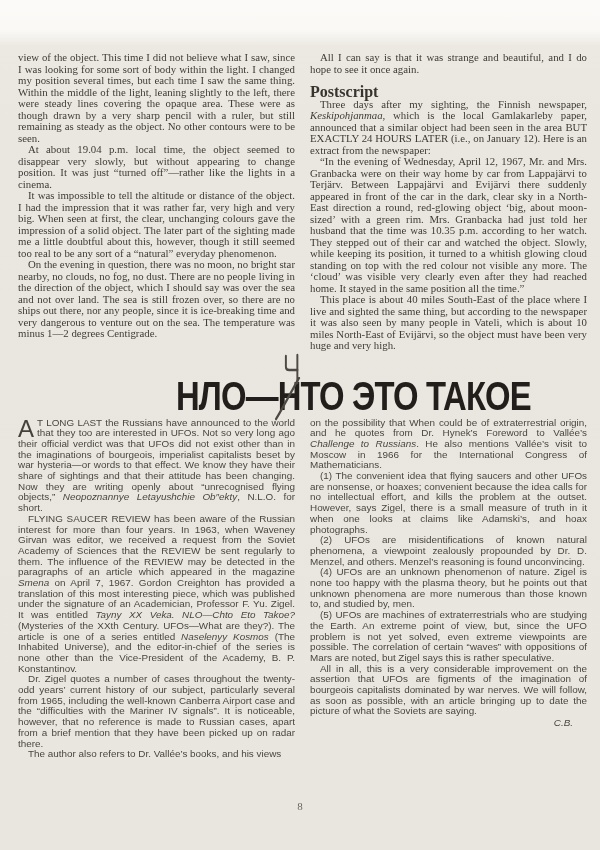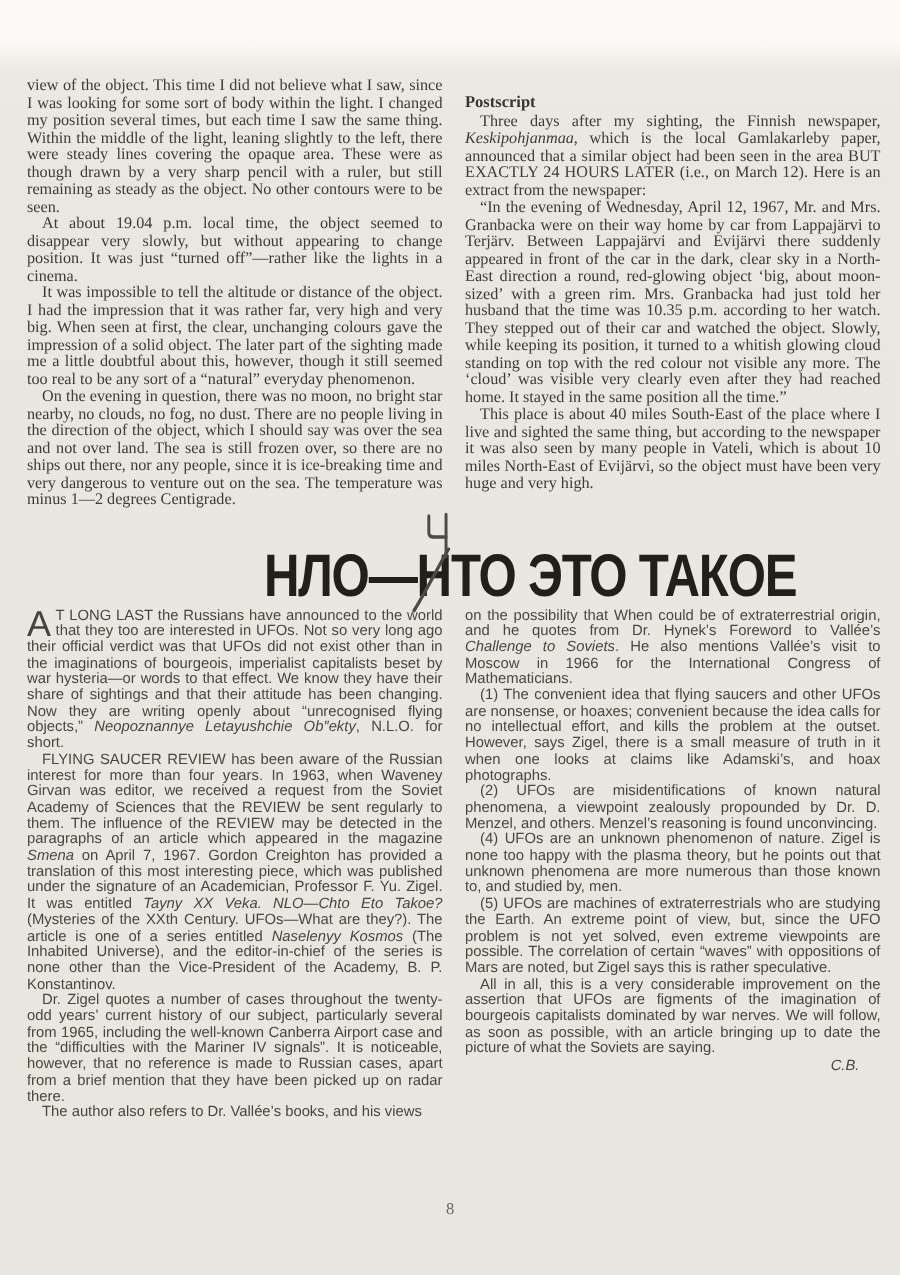--- a/index.html
+++ b/index.html
@@ -29,21 +29,21 @@
     font-family:"Liberation Sans", sans-serif;
     font-size:9.9px;line-height:10.7px;
     color:#49463f;
     text-align:justify;
   }
   .jp{margin:0;}
   .ind{text-indent:10px;}
   .it{font-style:italic;}
   .ps-head{
     font-family:"Liberation Serif", serif;
-    font-size:11px;line-height:11.5px;
+    font-size:16px;line-height:11.5px;
     font-weight:bold;margin:11px 0 1px 0;color:#37342f;
   }
   
   .headline-block{position:relative;height:64px;}
   .headline{
     position:absolute;left:176px;top:24px;
     font-family:"Liberation Sans", sans-serif;
     font-weight:bold;font-size:40px;line-height:40px;
     letter-spacing:-1px;white-space:nowrap;
     color:#211e1b;
@@ -74,22 +74,23 @@
 <div class="page">
 
   <section class="cols top-section serif">
     <div class="col">
       <p class="jp">view of the object. This time I did not believe what I saw, since I was looking for some sort of body within the light. I changed my position several times, but each time I saw the same thing. Within the middle of the light, leaning slightly to the left, there were steady lines covering the opaque area. These were as though drawn by a very sharp pencil with a ruler, but still remaining as steady as the object. No other contours were to be seen.</p>
       <p class="jp ind">At about 19.04 p.m. local time, the object seemed to disappear very slowly, but without appearing to change position. It was just “turned off”—rather like the lights in a cinema.</p>
       <p class="jp ind">It was impossible to tell the altitude or distance of the object. I had the impression that it was rather far, very high and very big. When seen at first, the clear, unchanging colours gave the impression of a solid object. The later part of the sighting made me a little doubtful about this, however, though it still seemed too real to be any sort of a “natural” everyday phenomenon.</p>
       <p class="jp ind">On the evening in question, there was no moon, no bright star nearby, no clouds, no fog, no dust. There are no people living in the direction of the object, which I should say was over the sea and not over land. The sea is still frozen over, so there are no ships out there, nor any people, since it is ice-breaking time and very dangerous to venture out on the sea. The temperature was minus 1—2 degrees Centigrade.</p>
     </div>
     <div class="col">
+      <p class="jp ind">All I can say is that it was strange and beautiful, and I do hope to see it once again.</p>
       <h3 class="ps-head">Postscript</h3>
-      <p class="jp ind"><span>Three days after my sighting, the Finnish newspaper, </span><span class="it">Keskipohjanmaa</span><span>, which is the local Gamlakarleby paper, announced that a similar object had been seen in the area BUT EXACTLY 24 HOURS LATER (i.e., on March 12). Here is an extract from the newspaper:</span></p>
+      <p class="jp ind"><span>Three days after my sighting, the Finnish newspaper, </span><span class="it">Keskipohjanmaa</span><span>, which is the local Gamlakarleby paper, announced that a similar object had been seen in the area BUT EXACTLY 24 HOURS LATER (i.e., on January 12). Here is an extract from the newspaper:</span></p>
       <p class="jp ind">“In the evening of Wednesday, April 12, 1967, Mr. and Mrs. Granbacka were on their way home by car from Lappajärvi to Terjärv. Between Lappajärvi and Evijärvi there suddenly appeared in front of the car in the dark, clear sky in a North-East direction a round, red-glowing object ‘big, about moon-sized’ with a green rim. Mrs. Granbacka had just told her husband that the time was 10.35 p.m. according to her watch. They stepped out of their car and watched the object. Slowly, while keeping its position, it turned to a whitish glowing cloud standing on top with the red colour not visible any more. The ‘cloud’ was visible very clearly even after they had reached home. It stayed in the same position all the time.”</p>
       <p class="jp ind">This place is about 40 miles South-East of the place where I live and sighted the same thing, but according to the newspaper it was also seen by many people in Vateli, which is about 10 miles North-East of Evijärvi, so the object must have been very huge and very high.</p>
     </div>
   </section>
 
   <div class="headline-block">
     <div class="headline"><span>НЛО—</span><span class="struck"><span>Н</span><svg class="strike-svg" width="40" height="44" viewBox="0 0 40 44">
             <path d="M5 42 C 12 33, 24 14, 33 1" fill="none" stroke="#4e4944" stroke-width="2.6" stroke-linecap="round"></path>
           </svg><svg class="chk-svg" width="28" height="32" viewBox="0 0 28 32" aria-label="Ч">
             <path d="M7 3 L7 14 Q7 17 11 17 L21 17" fill="none" stroke="#4e4944" stroke-width="2.4" stroke-linecap="round"></path>
@@ -98,21 +99,21 @@
   </div>
 
   <section class="cols bottom-section sans">
     <div class="col">
       <p class="jp"><span class="dropcap">A</span><span><span>T LONG LAST the Russians have announced to the world that they too are interested in UFOs.  Not so very long ago their official verdict was that UFOs did not exist other than in the imaginations of bourgeois, imperialist capitalists beset by war hysteria—or words to that effect. We know they have their share of sightings and that their attitude has been changing.  Now they are writing openly about “unrecognised flying objects,” </span><span class="it">Neopoznannye Letayushchie Ob″ekty</span><span>, N.L.O. for short.</span></span></p>
       <p class="jp ind"><span>FLYING SAUCER REVIEW has been aware of the Russian interest for more than four years.  In 1963, when Waveney Girvan was editor, we received a request from the Soviet Academy of Sciences that the REVIEW be sent regularly to them. The influence of the REVIEW may be detected in the paragraphs of an article which appeared in the magazine </span><span class="it">Smena</span><span> on April 7, 1967. Gordon Creighton has provided a translation of this most interesting piece, which was published under the signature of an Academician, Professor F. Yu. Zigel.  It was entitled </span><span class="it">Tayny XX Veka. NLO—Chto Eto Takoe?</span><span> (Mysteries of the XXth Century. UFOs—What are they?). The article is one of a series entitled </span><span class="it">Naselenyy Kosmos</span><span> (The Inhabited Universe), and the editor-in-chief of the series is none other than the Vice-President of the Academy, B. P. Konstantinov.</span></p>
       <p class="jp ind">Dr. Zigel quotes a number of cases throughout the twenty-odd years’ current history of our subject, particularly several from 1965, including the well-known Canberra Airport case and the “difficulties with the Mariner IV signals”. It is noticeable, however, that no reference is made to Russian cases, apart from a brief mention that they have been picked up on radar there.</p>
       <p class="jp ind"><span>The author also refers to Dr. Vallée’s books, and his views</span></p>
     </div>
     <div class="col">
-      <p class="jp"><span>on the possibility that When could be of extraterrestrial origin, and he quotes from Dr. Hynek’s Foreword to Vallée’s </span><span class="it">Challenge to Soviets</span><span>. He also mentions Vallée’s visit to Moscow in 1966 for the International Congress of Mathematicians.</span></p>
+      <p class="jp"><span>on the possibility that When could be of extraterrestrial origin, and he quotes from Dr. Hynek’s Foreword to Vallée’s </span><span class="it">Challenge to Russians</span><span>. He also mentions Vallée’s visit to Moscow in 1966 for the International Congress of Mathematicians.</span></p>
       <p class="jp ind">(1) The convenient idea that flying saucers and other UFOs are nonsense, or hoaxes; convenient because the idea calls for no intellectual effort, and kills the problem at the outset. However, says Zigel, there is a small measure of truth in it when one looks at claims like Adamski’s, and hoax photographs.</p>
       <p class="jp ind">(2) UFOs are misidentifications of known natural phenomena, a viewpoint zealously propounded by Dr. D. Menzel, and others.  Menzel’s reasoning is found unconvincing.</p>
       <p class="jp ind">(4) UFOs are an unknown phenomenon of nature. Zigel is none too happy with the plasma theory, but he points out that unknown phenomena are more numerous than those known to, and studied by, men.</p>
       <p class="jp ind">(5) UFOs are machines of extraterrestrials who are studying the Earth. An extreme point of view, but, since the UFO problem is not yet solved, even extreme viewpoints are possible. The correlation of certain “waves” with oppositions of Mars are noted, but Zigel says this is rather speculative.</p>
       <p class="jp ind">All in all, this is a very considerable improvement on the assertion that UFOs are figments of the imagination of bourgeois capitalists dominated by war nerves. We will follow, as soon as possible, with an article bringing up to date the picture of what the Soviets are saying.</p>
       <p class="sig">C.B.</p>
     </div>
   </section>
 
   <div class="page-number">8</div>

